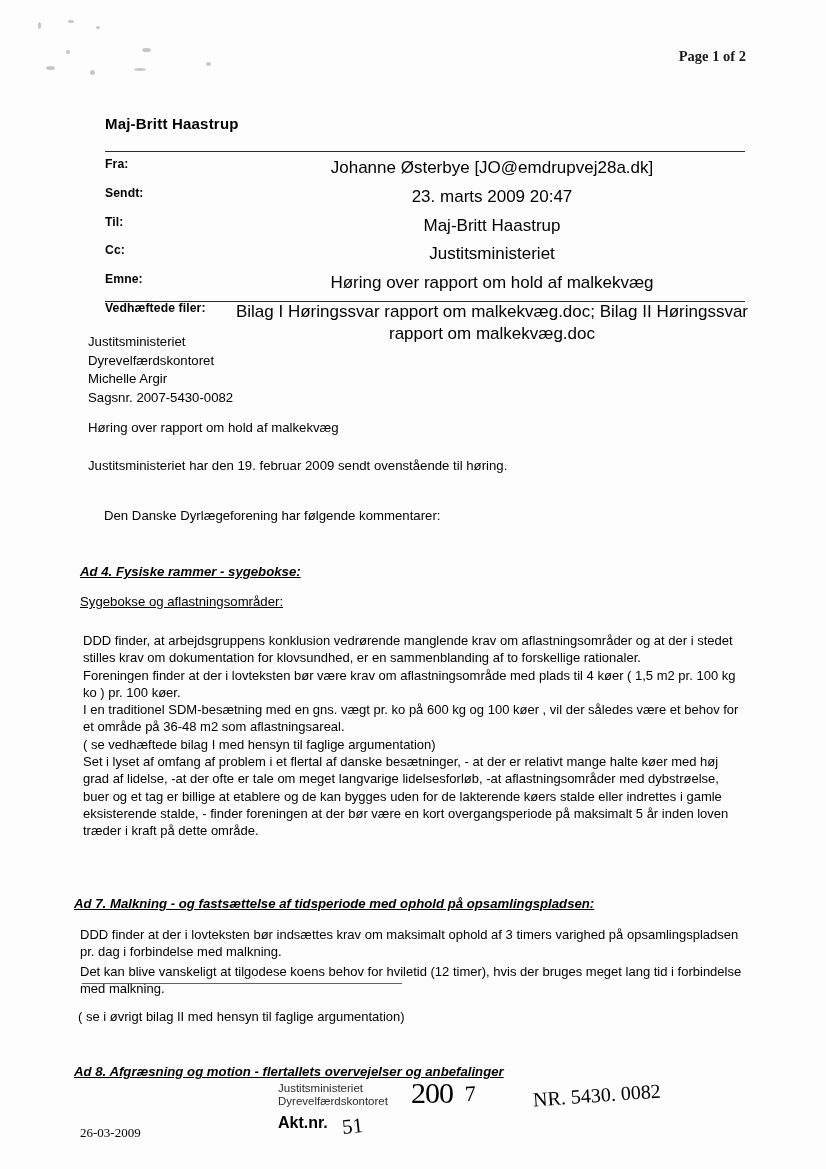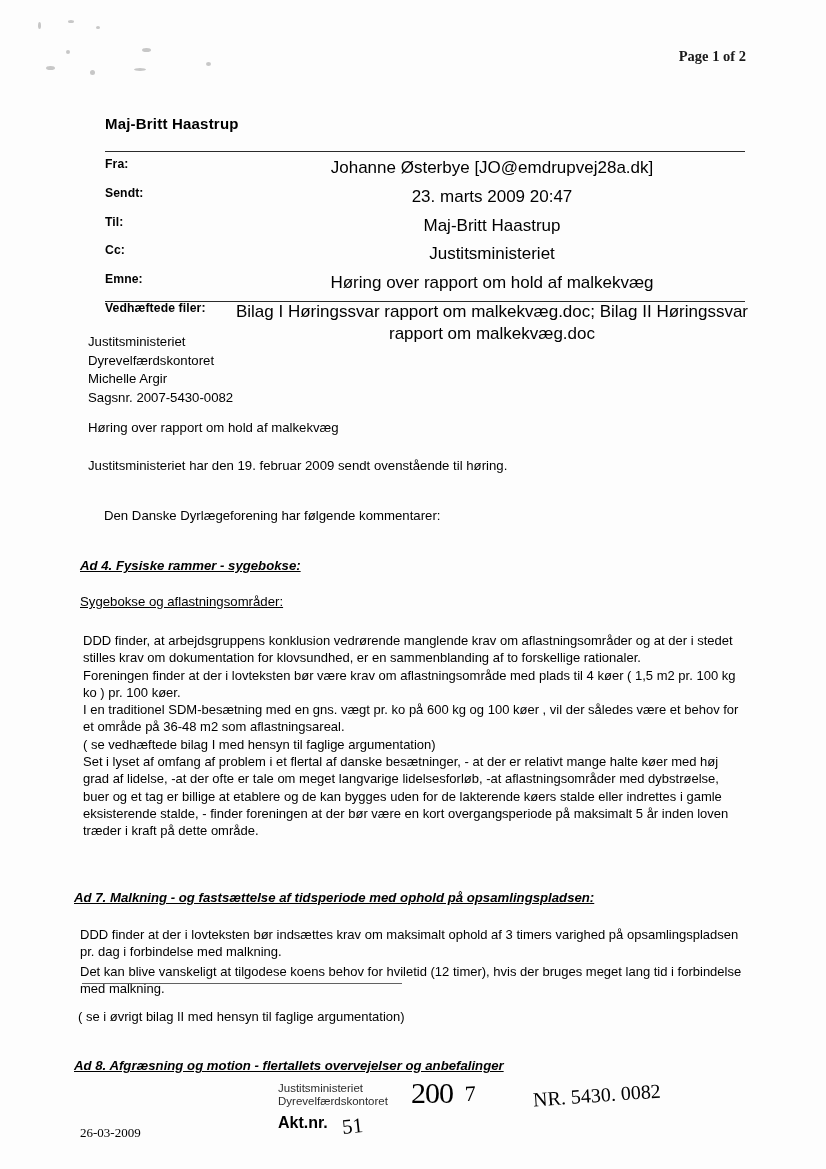--- a/index.html
+++ b/index.html
@@ -108,20 +108,21 @@
     top: 491px;
     margin-top: 16px;
   }
 
   .section-head {
     position: absolute;
     font-size: 13.2px;
     font-style: italic;
     font-weight: bold;
     text-decoration: underline;
+    margin-top: 6px;
   }
   .sec1 { left: 80px; top: 558px; }
   .sub1 {
     position: absolute;
     left: 80px;
     top: 594px;
     font-size: 13.2px;
     text-decoration: underline;
   }
   .para {

